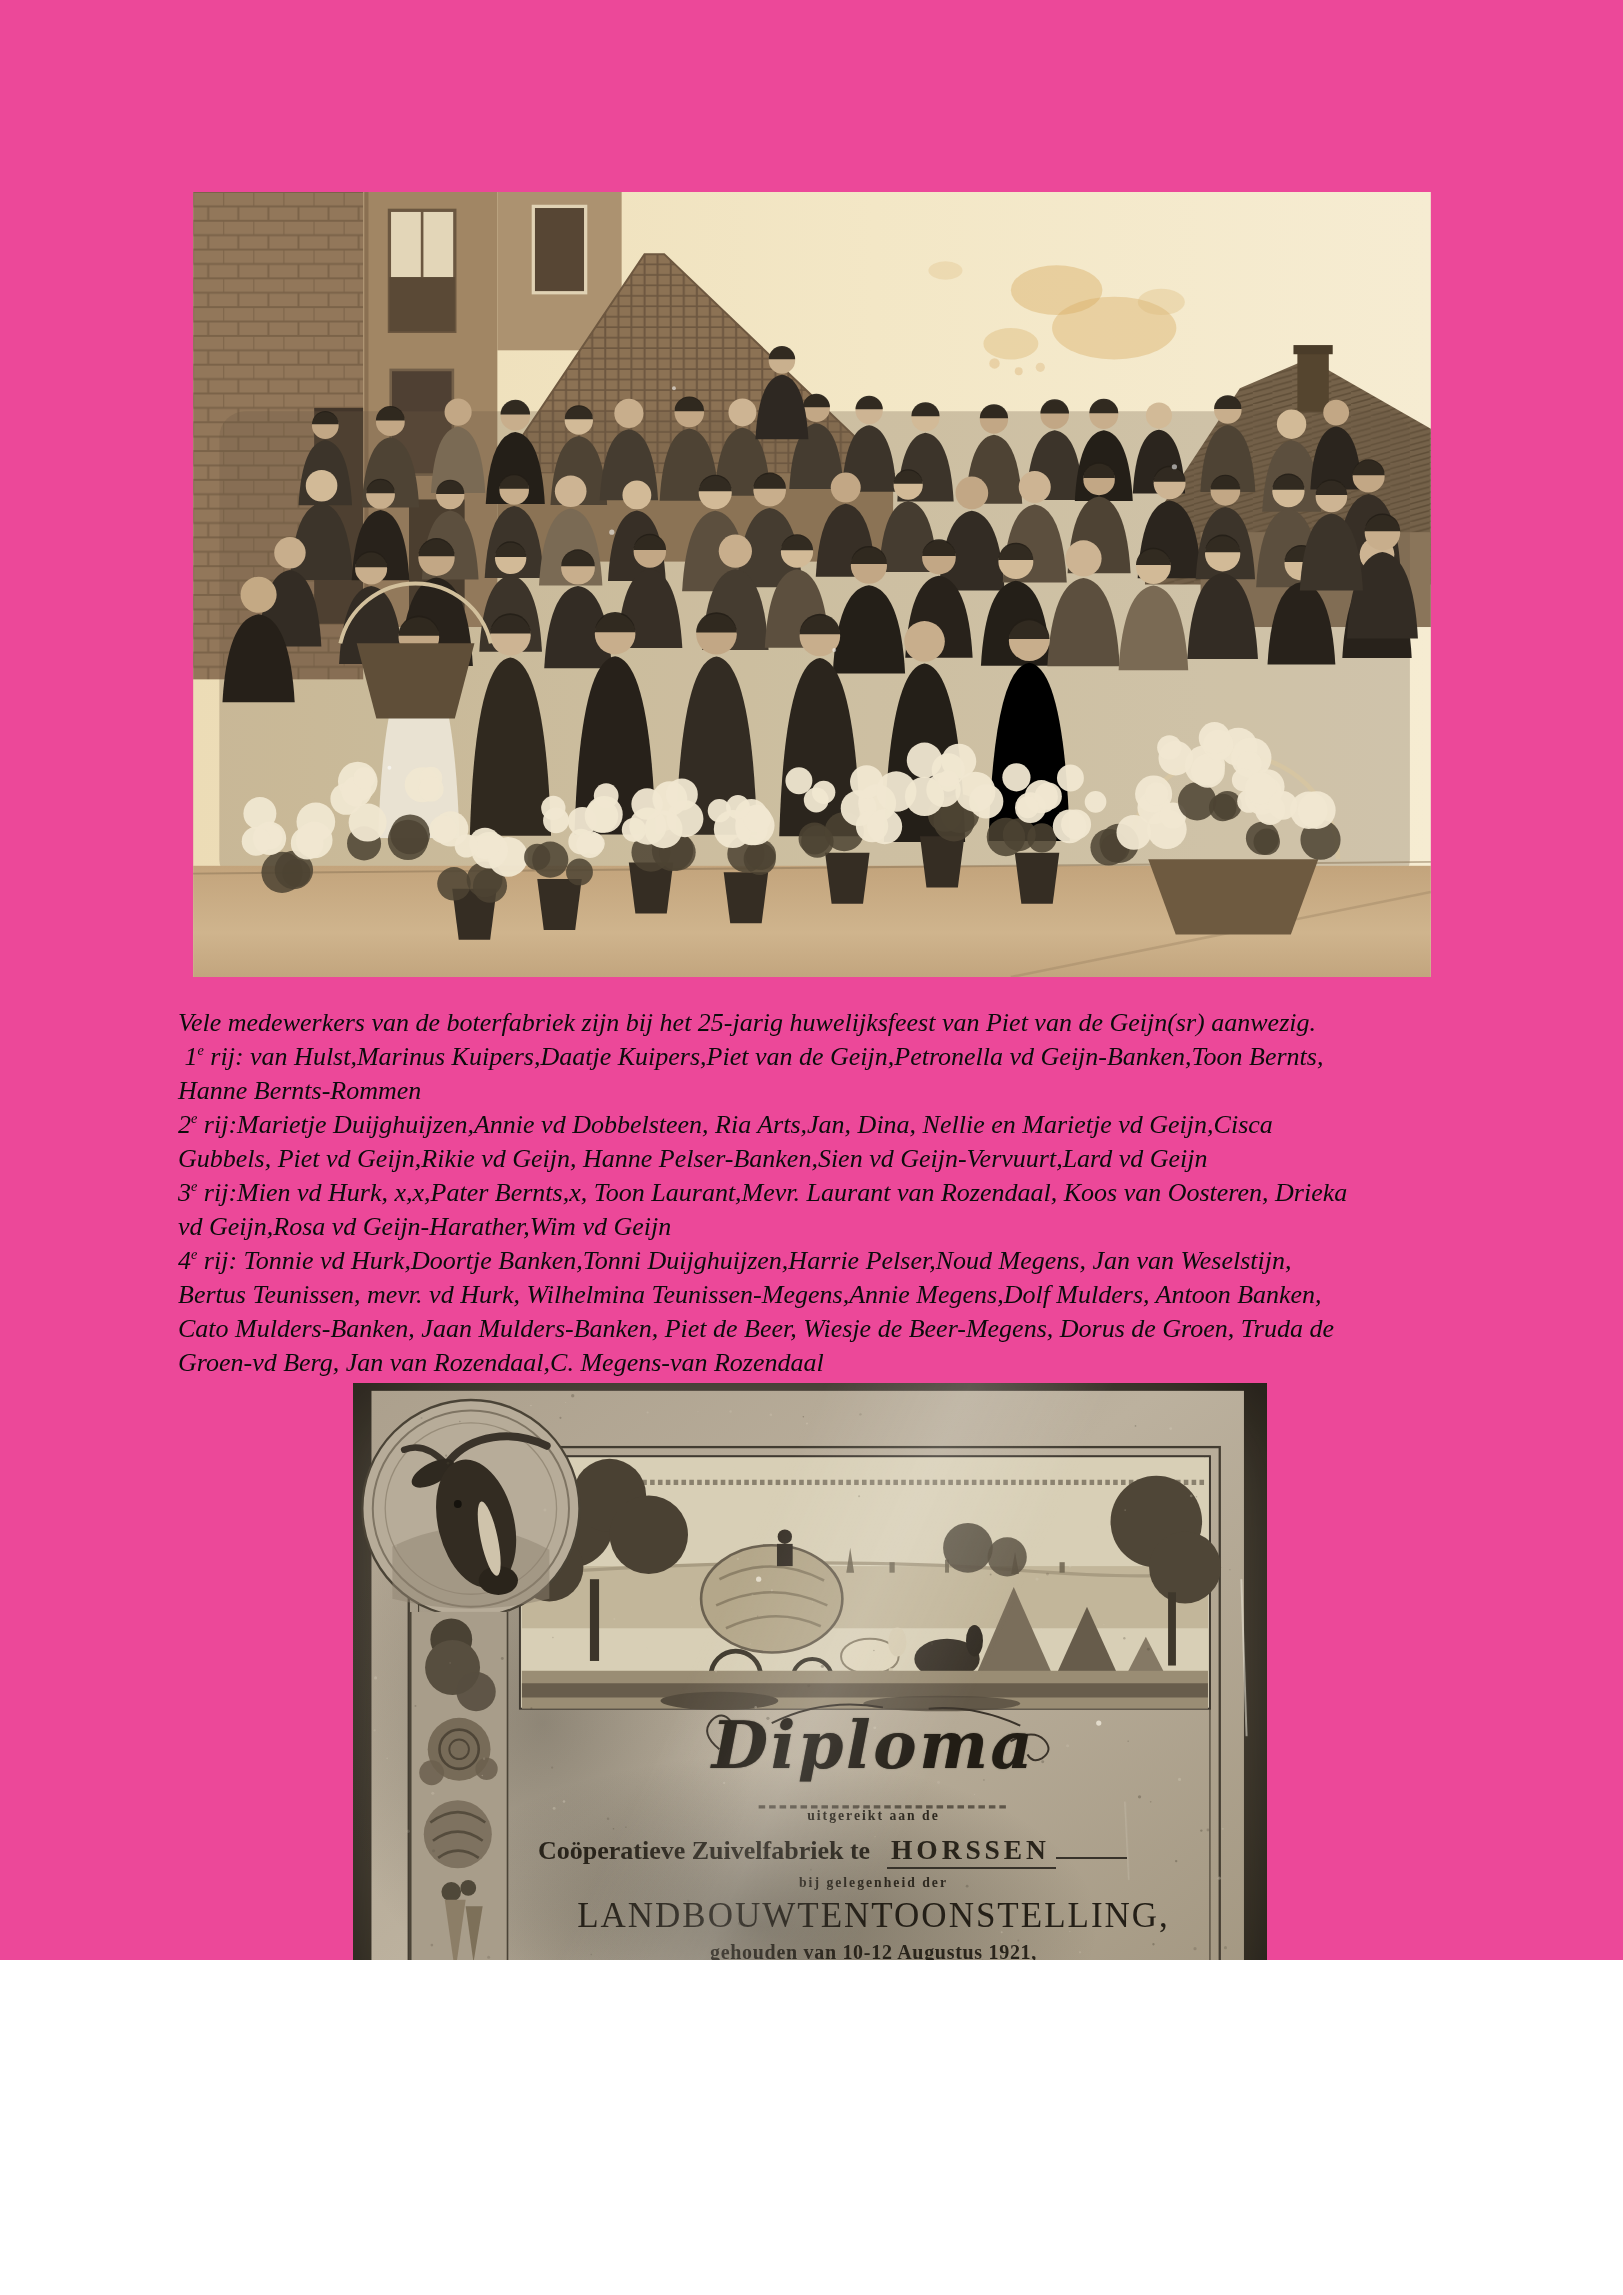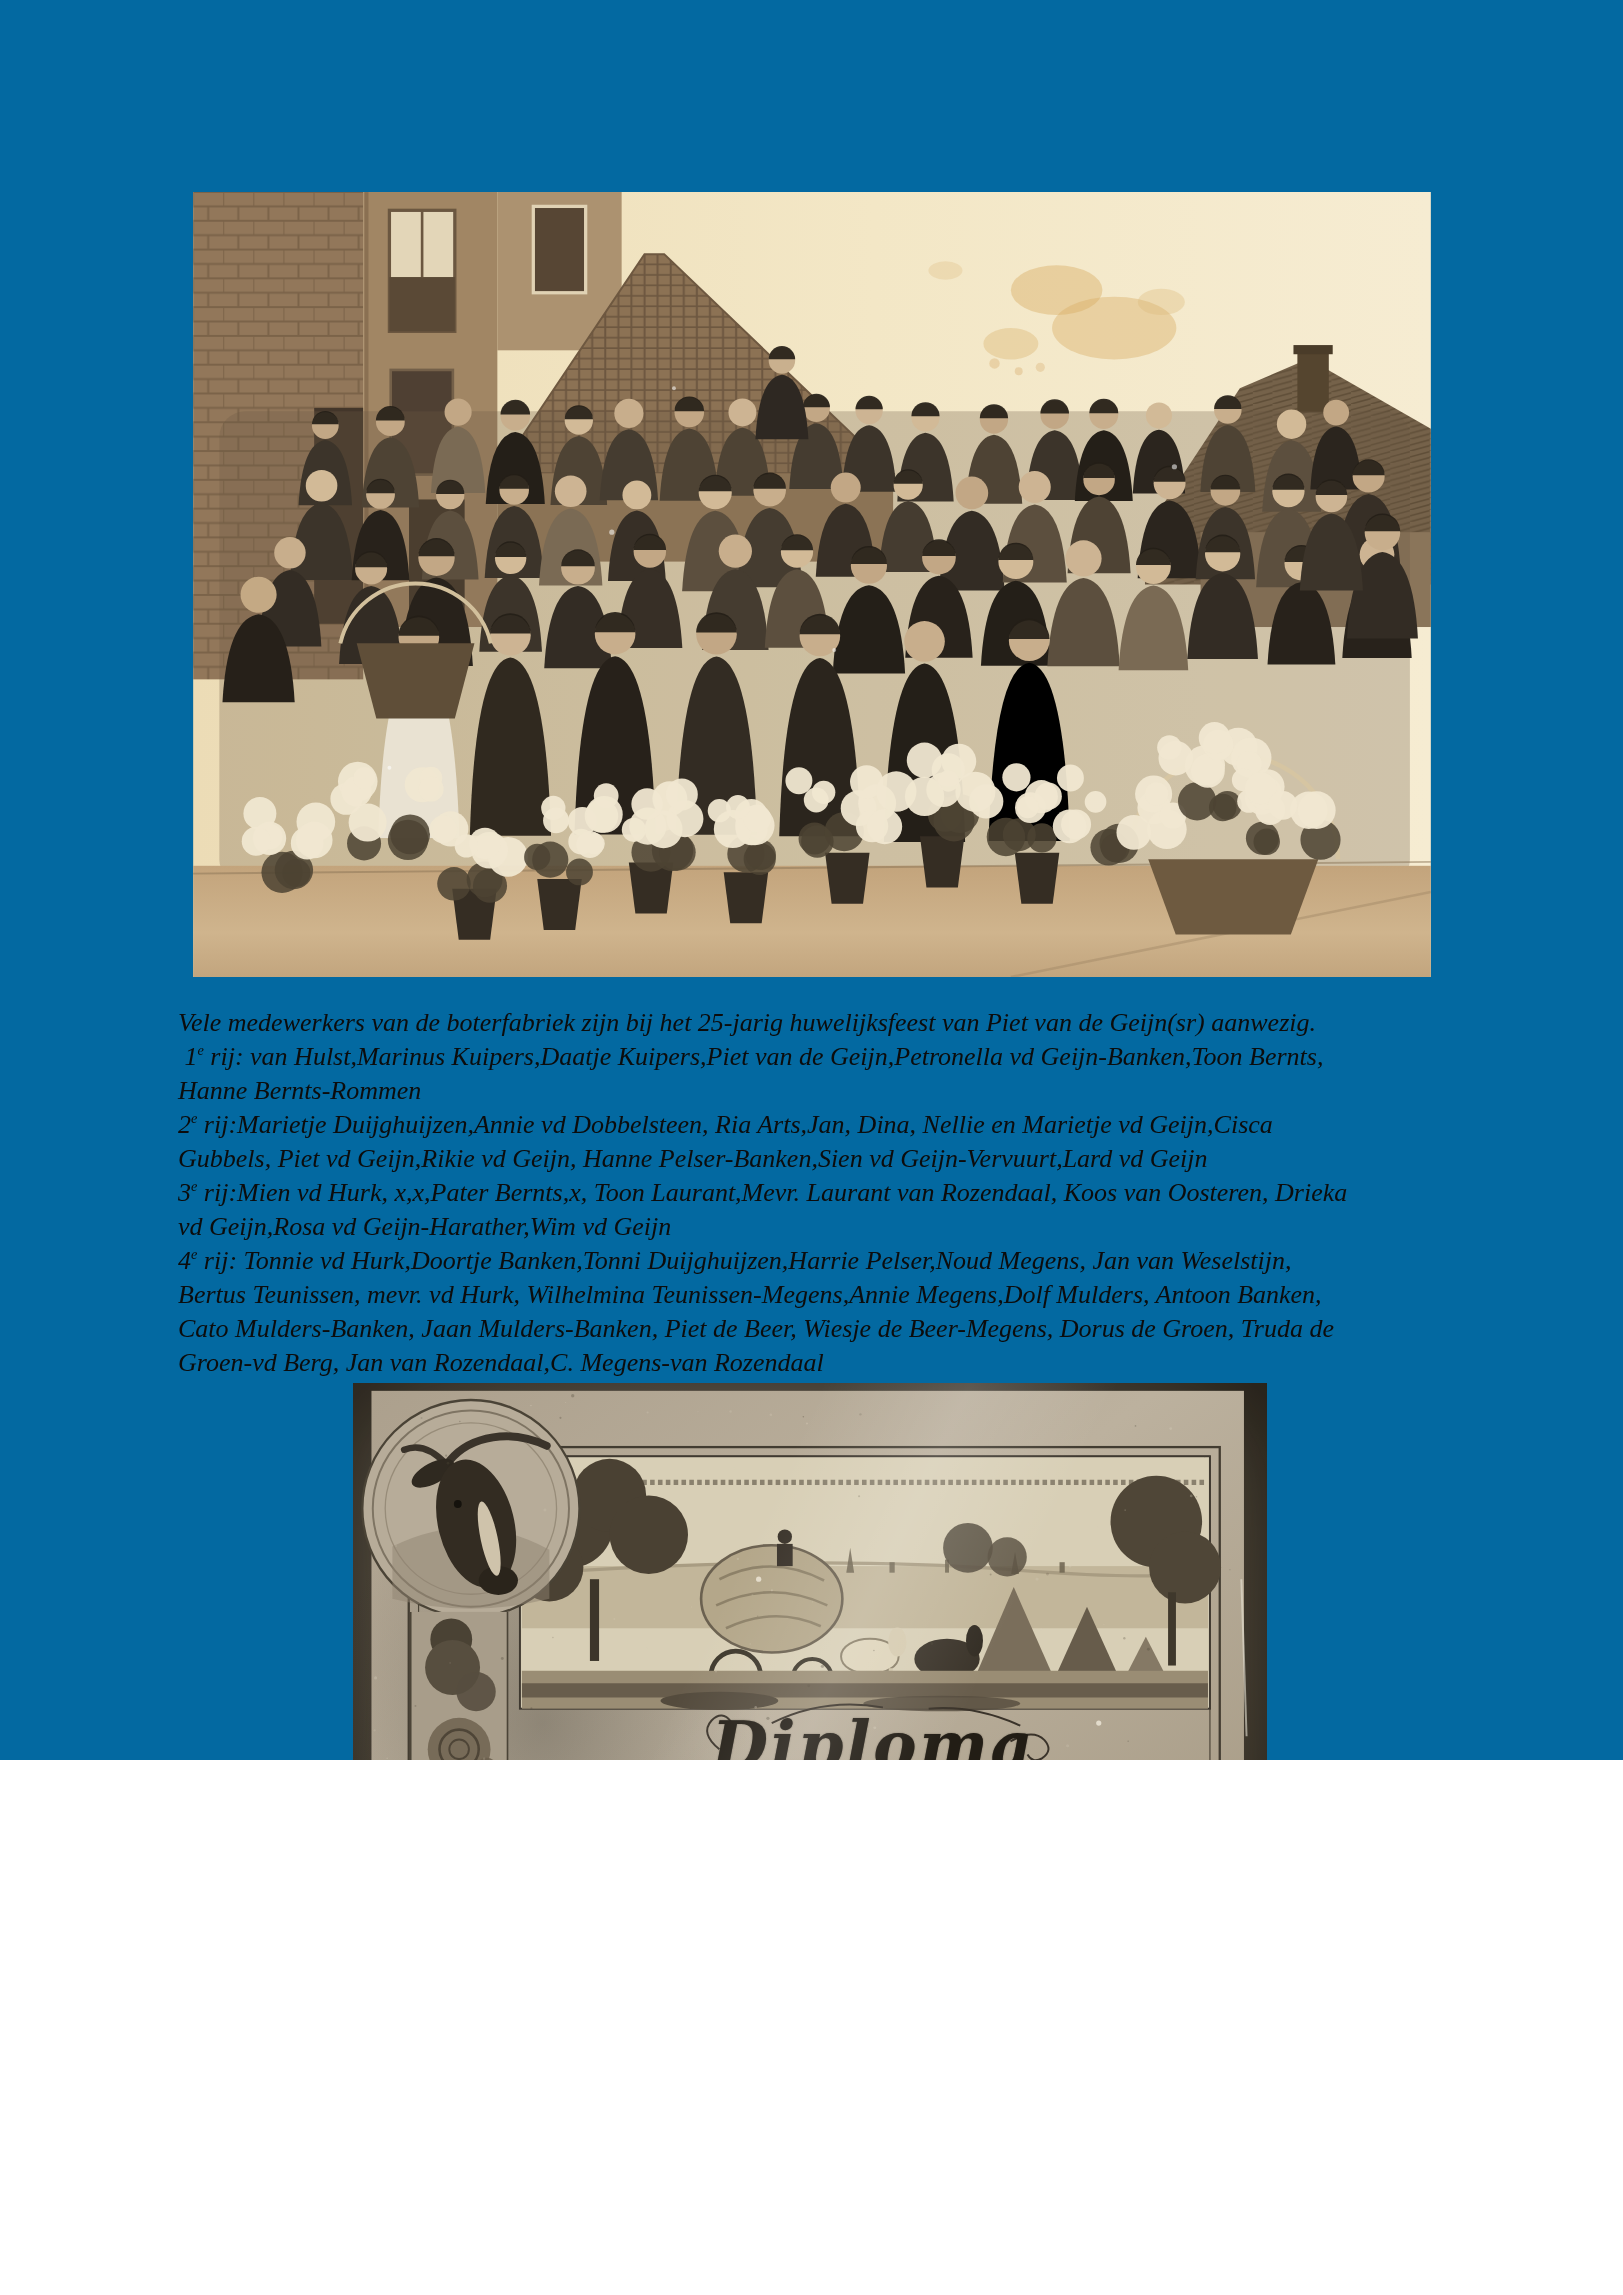--- a/index.html
+++ b/index.html
@@ -1,16 +1,16 @@
 <!DOCTYPE html>
 <html style="font-size:10.5px"><head>
 <meta charset="utf-8">
 <style>
   html,body{margin:0;padding:0;background:#ffffff;}
-  #page{position:relative;width:1623px;height:1760px;background:#0369a1;overflow:hidden;
+  #page{position:relative;width:1623px;height:1960px;background:#ec4899;overflow:hidden;
         font-family:"Liberation Serif",serif;}
   
   #group-photo{position:absolute;left:193px;top:192px;width:1238px;height:785px;
         box-shadow:inset 0 0 92px 19.6px rgba(92,64,34,.28);}
   #group-photo svg{display:block;}
   
   #caption{position:absolute;left:178px;top:1006px;width:1276px;color:#0c0c0c;
         font-style:italic;font-size:26px;line-height:34px;white-space:pre-wrap;}
   .cap-line{min-height:34px;}
   .cap-line sup{font-size:0.55em;line-height:0;vertical-align:super;}

